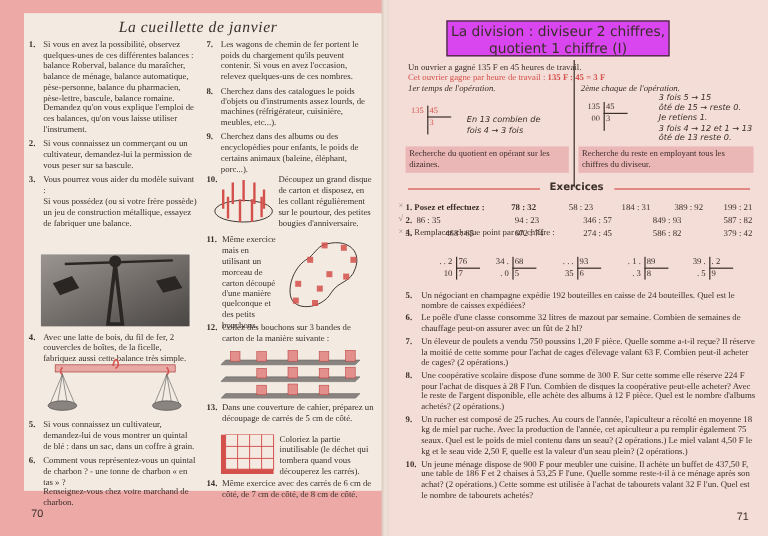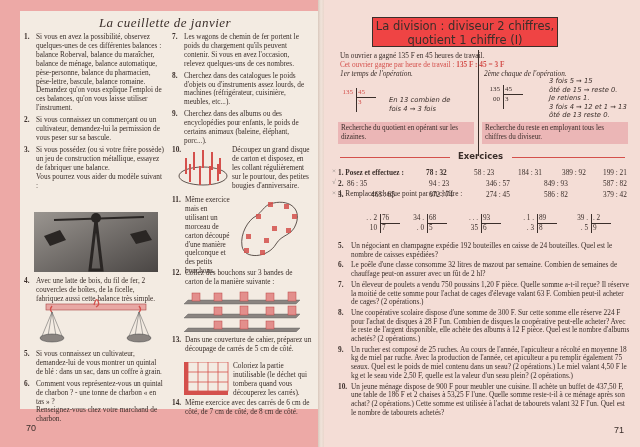--- a/index.html
+++ b/index.html
@@ -8,21 +8,21 @@
   .left{left:0;width:320px;background:#eda9a6;}
   .right{left:320px;width:320px;background:#f4ddd6;}
   .sheet-left{position:absolute;left:20px;top:11px;width:300px;height:398px;background:#f3ebe2;}
   .spine{position:absolute;left:318px;top:0;width:6px;height:447px;background:linear-gradient(to right,#d9c8bd,#f0e3da,#e9d6cc);}
   .title-l{position:absolute;left:20px;top:15px;width:290px;text-align:center;font-style:italic;font-size:13px;letter-spacing:0.5px;}
   .col{position:absolute;font-size:7.3px;line-height:8.9px;}
   .item{margin-bottom:3px;position:relative;padding-left:12px;}
   .num{position:absolute;left:0;top:0;font-weight:bold;}
   .pageno{position:absolute;font-family:"Liberation Sans",sans-serif;font-size:9px;}
   
-  .boxtitle{position:absolute;left:372px;top:17px;width:186px;height:30px;border:1.3px solid #3a2e2a;background:#ef4444;font-family:"DejaVu Sans",sans-serif;font-size:11.5px;text-align:center;line-height:14px;padding-top:1px;box-sizing:border-box;}
+  .boxtitle{position:absolute;left:372px;top:17px;width:186px;height:30px;border:1.3px solid #3a2e2a;background:#d946ef;font-family:"DejaVu Sans",sans-serif;font-size:11.5px;text-align:center;line-height:14px;padding-top:1px;box-sizing:border-box;}
   .rtext{position:absolute;font-size:7.3px;line-height:9px;}
   .red{color:#d4504c;}
   .ital{font-style:italic;}
   .sans{font-family:"DejaVu Sans",sans-serif;}
   .pinkbox{position:absolute;background:#ebb6b6;font-size:7.2px;line-height:9px;padding:2px 3px;box-sizing:border-box;}
   .vsep{position:absolute;left:478px;top:50px;width:1px;height:106px;background:#3a2e2a;}
   .exhead{position:absolute;left:340px;top:151px;width:285px;height:12px;}
   .exline{position:absolute;top:6px;height:1px;background:#d4504c;}
   .exlabel{position:absolute;left:118px;top:0;font-family:"DejaVu Sans",sans-serif;font-weight:bold;font-size:8.5px;}
   .div{position:absolute;font-size:7.2px;line-height:9px;font-family:"Liberation Serif",serif;}
@@ -49,22 +49,22 @@
     <span class="num">1.</span>
     <div>Si vous en avez la possibilité, observez quelques-unes de ces différentes balances : balance Roberval, balance du maraîcher, balance de ménage, balance automatique, pèse-personne, balance du pharmacien, pèse-lettre, bascule, balance romaine.</div>
     <div>Demandez qu'on vous explique l'emploi de ces balances, qu'on vous laisse utiliser l'instrument.</div>
   </div>
   <div class="item">
     <span class="num">2.</span>
     <div>Si vous connaissez un commerçant ou un cultivateur, demandez-lui la permission de vous peser sur sa bascule.</div>
   </div>
   <div class="item">
     <span class="num">3.</span>
+    <div>Vous pourrez vous aider du modèle suivant :</div>
     <div>Si vous possédez (ou si votre frère possède) un jeu de construction métallique, essayez de fabriquer une balance.</div>
-    <div>Vous pourrez vous aider du modèle suivant :</div>
   </div>
 </div>
 
 <svg style="position:absolute;left:34px;top:212px;" width="124" height="60">
   <rect x="0" y="0" width="124" height="60" fill="#6e6a66"></rect>
   <rect x="0" y="0" width="124" height="60" fill="url(#g1)"></rect>
   <defs>
       <linearGradient id="g1" x1="0" y1="0" x2="1" y2="1">
         <stop offset="0" stop-color="#9a9590"></stop>
         <stop offset="1" stop-color="#4a4644"></stop>

